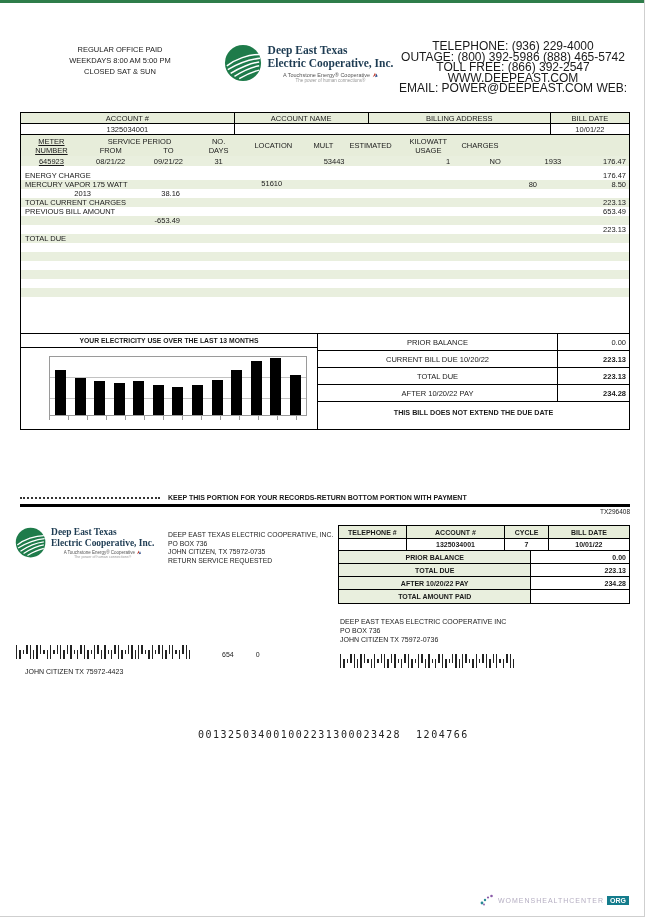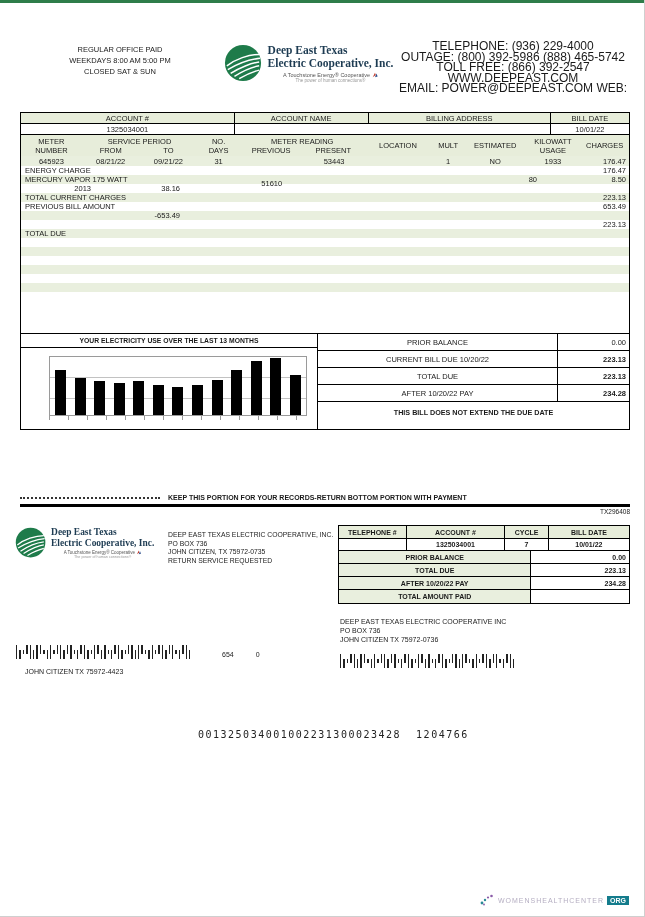--- a/index.html
+++ b/index.html
@@ -31,26 +31,26 @@
   .acct-values { display:flex; height:11px; background:#fff; border-bottom:1px solid #000; font-size:7.5px; }
   .acct-values > div { display:flex; align-items:center; justify-content:center; }
   .ac1{width:35%;} .ac2{width:22%;} .ac3{width:30%;} .ac4{width:13%;}
   .vline { border-left:1px solid #000; }
 
   .meter-header { display:flex; height:21px; background:#e7edda; font-size:7.5px; text-align:center; }
   .meter-header .col { display:flex; flex-direction:column; justify-content:center; line-height:9px; }
   .meter-values { display:flex; height:10px; background:#e9efde; font-size:7.5px; text-align:center; }
   .meter-values .col { display:flex; align-items:center; justify-content:center;text-align:center; }
   .sub2 { display:flex; } .sub2 > span { flex:1; }
-  .mw1{width:10%;} .mw2{width:9.5%;} .mw3{width:9.5%;} .mw4{width:7%;} .mw5{width:10.5%;margin-top:27px;}
+  .mw1{width:10%;text-decoration:underline;} .mw2{width:9.5%;} .mw3{width:9.5%;} .mw4{width:7%;} .mw5{width:10.5%;margin-top:27px;}
   .mw6{width:10%;} .mw7{width:11%;} .mw8{width:5.5%;} .mw9{width:10%;} .mw10{width:9%;} .mw11{width:8%;}
   .mwsvc{width:19%;} .mwread{width:20.5%;}
   .right-pad { justify-content:flex-end !important; padding-right:3px; }
 
-  .charges-rows { }
+  .charges-rows { margin-top:5px; }
   .charge-row { display:flex; height:9px; font-size:7.5px; align-items:center; }
   .charge-row.green { background:#e9efde; }
   .c-label { flex:1; padding-left:4px; white-space:nowrap; }
   .c-qty { width:70px; text-align:right; }
   .c-amount { width:92px; text-align:right; padding-right:3px; }
 
   
   .chart-box { position:absolute; left:20px; top:333px; width:298px; height:97px; border:1px solid #000; }
   .chart-title { height:14px; border-bottom:1px solid #000; display:flex; align-items:center; justify-content:center;
                  font-size:6.8px; font-weight:bold; }
@@ -182,27 +182,20 @@
         <span>SERVICE PERIOD</span>
         <span class="sub2">
             <span>FROM</span>
             <span>TO</span>
           </span>
       </div>
       <div class="col mw4">
         <span>NO.</span>
           <span>DAYS</span>
       </div>
-      <div class="col mwread">
-        <span>METER READING</span>
-        <span class="sub2">
-            <span>PREVIOUS</span>
-            <span>PRESENT</span>
-          </span>
-      </div>
       <div class="col mw7">LOCATION</div>
       <div class="col mw8">MULT</div>
       <div class="col mw9">
           <span>ESTIMATED</span>
         </div>
       <div class="col mw10">
         <span>KILOWATT</span>
           <span>USAGE</span>
       </div>
       <div class="col mw11">CHARGES</div>

